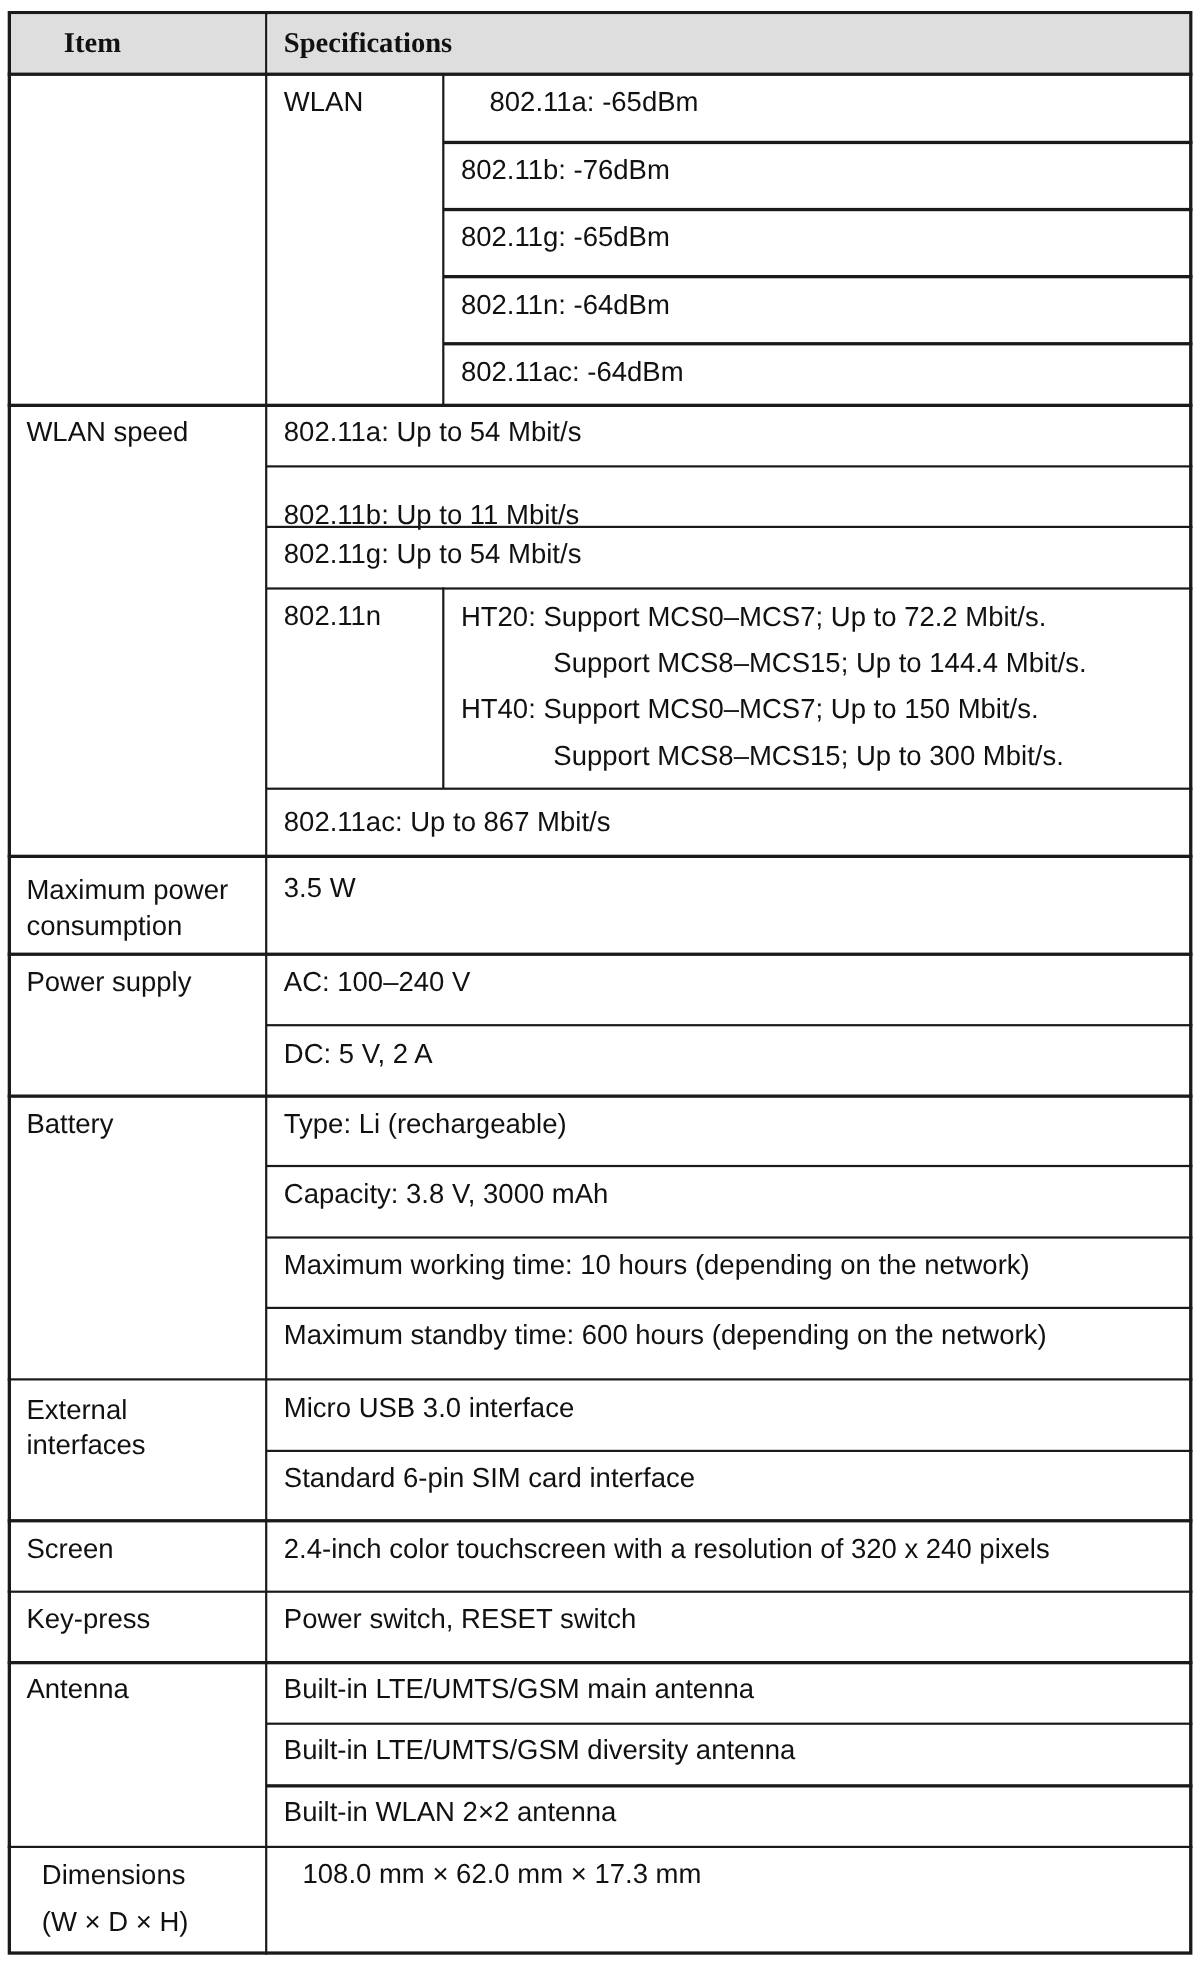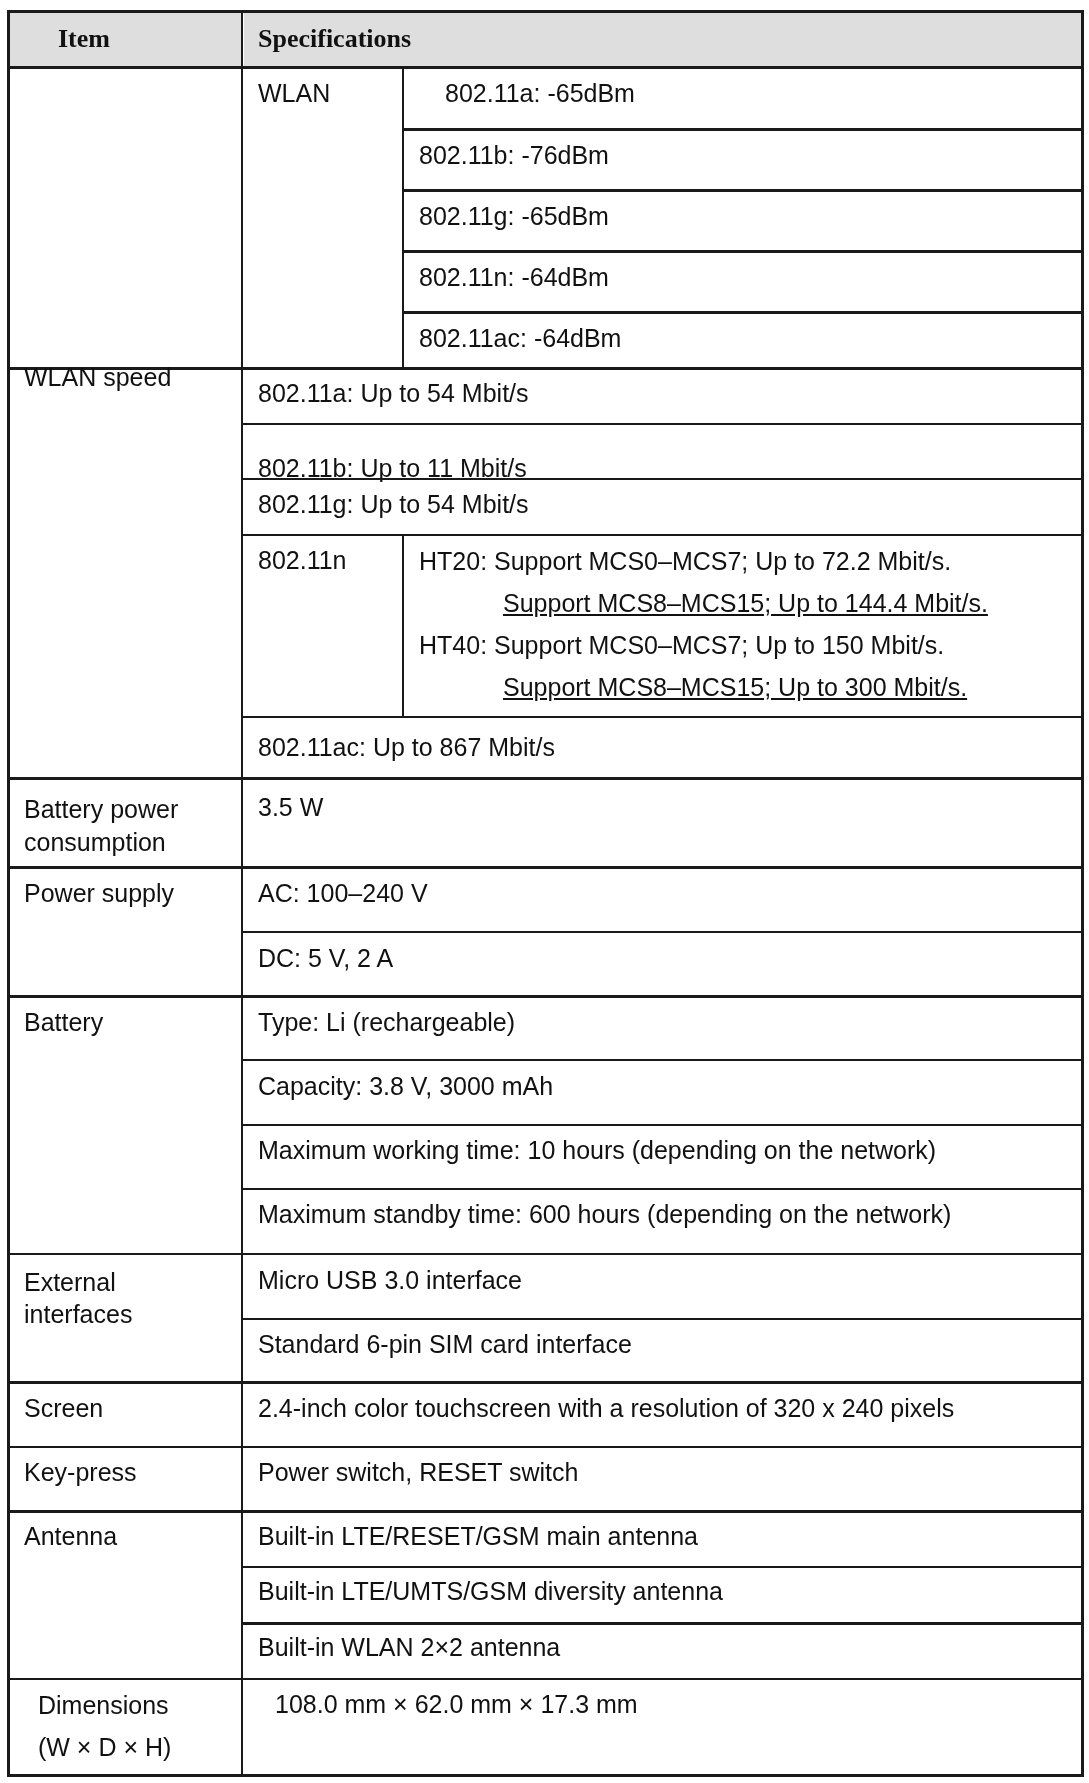--- a/index.html
+++ b/index.html
@@ -8,21 +8,21 @@
   .tbl { position: absolute; left: 7px; top: 10px; width: 1077px; height: 1767px;
          border: 3px solid #1a1a1a; box-sizing: border-box; }
   .cell { position: absolute; box-sizing: border-box; font-size: 25px; line-height: 29px;
           padding: 10px 0 0 14px; white-space: nowrap; }
   .hdr { background: #dedede; font-family: "Liberation Serif", "DejaVu Serif", serif;
          font-weight: bold; font-size: 26px; padding-top: 11px; }
   .hl { position: absolute; height: 0; border-top: 3px solid #1a1a1a; }
   .hl.thin { border-top-width: 2px; }
   .vl { position: absolute; width: 0; border-left: 2px solid #1a1a1a; }
   .line2 { display: block; }
-  .indent { display: block; padding-left: 84px; text-decoration: underline; }
+  .indent { display: block; padding-left: 84px; }
 </style>
 </head>
 <body>
 
 <div class="tbl"></div>
 
 <div class="cell hdr" style="left:10px; top:13px; width:232px; height:54px;padding-left:48px;">Item</div>
 <div class="cell hdr" style="left:244px; top:13px; width:837px; height:54px;">Specifications</div>
 <div class="hl" style="left:7px; top:66px; width:1077px;"></div>
 
@@ -34,41 +34,41 @@
 <div class="hl" style="left:403px; top:128px; width:681px;"></div>
 <div class="cell" style="left:405px; top:131px;">802.11b: -76dBm</div>
 <div class="hl" style="left:403px; top:189px; width:681px;"></div>
 <div class="cell" style="left:405px; top:192px;">802.11g: -65dBm</div>
 <div class="hl" style="left:403px; top:250px; width:681px;"></div>
 <div class="cell" style="left:405px; top:253px;">802.11n: -64dBm</div>
 <div class="hl" style="left:403px; top:311px; width:681px;"></div>
 <div class="cell" style="left:405px; top:314px;">802.11ac: -64dBm</div>
 
 <div class="hl" style="left:7px; top:367px; width:1077px;"></div>
-<div class="cell" style="left:10px; top:353px;">WLAN speed</div>
+<div class="cell" style="left:10px; top:369px;">WLAN speed</div>
 <div class="cell" style="left:244px; top:369px;">802.11a: Up to 54 Mbit/s</div>
 <div class="hl thin" style="left:242px; top:423px; width:842px;"></div>
 <div class="cell" style="left:244px; top:444px;">802.11b: Up to 11 Mbit/s</div>
 <div class="hl thin" style="left:242px; top:478px; width:842px;"></div>
 <div class="cell" style="left:244px; top:480px;">802.11g: Up to 54 Mbit/s</div>
 <div class="hl thin" style="left:242px; top:534px; width:842px;"></div>
 <div class="cell" style="left:244px; top:536px;">802.11n</div>
 <div class="vl" style="left:402px; top:534px; height:183px;"></div>
 <div class="cell" style="left:405px; top:536px; line-height:42px; padding-top:4px;">
   <span class="line2">HT20: Support MCS0–MCS7; Up to 72.2 Mbit/s.</span>
   <span class="indent">Support MCS8–MCS15; Up to 144.4 Mbit/s.</span>
   <span class="line2">HT40: Support MCS0–MCS7; Up to 150 Mbit/s.</span>
   <span class="indent">Support MCS8–MCS15; Up to 300 Mbit/s.</span>
 </div>
 <div class="hl thin" style="left:242px; top:716px; width:842px;"></div>
 <div class="cell" style="left:244px; top:723px;">802.11ac: Up to 867 Mbit/s</div>
 
 <div class="hl" style="left:7px; top:777px; width:1077px;"></div>
 <div class="cell" style="left:10px; top:783px; line-height:33px;">
-  <span class="line2">Battery power</span>
+  <span class="line2">Maximum power</span>
   <span class="line2">consumption</span>
 </div>
 <div class="cell" style="left:244px; top:783px;">3.5 W</div>
 
 <div class="hl" style="left:7px; top:866px; width:1077px;"></div>
 <div class="cell" style="left:10px; top:869px;">Power supply</div>
 <div class="cell" style="left:244px; top:869px;">AC: 100–240 V</div>
 <div class="hl thin" style="left:242px; top:931px; width:842px;"></div>
 <div class="cell" style="left:244px; top:934px;">DC: 5 V, 2 A</div>
 
@@ -94,21 +94,21 @@
 <div class="hl" style="left:7px; top:1381px; width:1077px;"></div>
 <div class="cell" style="left:10px; top:1384px;">Screen</div>
 <div class="cell" style="left:244px; top:1384px;">2.4-inch color touchscreen with a resolution of 320 x 240 pixels</div>
 
 <div class="hl thin" style="left:7px; top:1446px; width:1077px;"></div>
 <div class="cell" style="left:10px; top:1448px;">Key-press</div>
 <div class="cell" style="left:244px; top:1448px;">Power switch, RESET switch</div>
 
 <div class="hl" style="left:7px; top:1510px; width:1077px;"></div>
 <div class="cell" style="left:10px; top:1512px;">Antenna</div>
-<div class="cell" style="left:244px; top:1512px;">Built-in LTE/RESET/GSM main antenna</div>
+<div class="cell" style="left:244px; top:1512px;">Built-in LTE/UMTS/GSM main antenna</div>
 <div class="hl thin" style="left:242px; top:1566px; width:842px;"></div>
 <div class="cell" style="left:244px; top:1567px;">Built-in LTE/UMTS/GSM diversity antenna</div>
 <div class="hl" style="left:242px; top:1622px; width:842px;"></div>
 <div class="cell" style="left:244px; top:1623px;">Built-in WLAN 2×2 antenna</div>
 
 <div class="hl thin" style="left:7px; top:1678px; width:1077px;"></div>
 <div class="cell" style="left:10px; top:1680px; line-height:42px; padding-top:4px;padding-left:28px;">
   <span class="line2">Dimensions</span>
   <span class="line2">(W × D × H)</span>
 </div>

